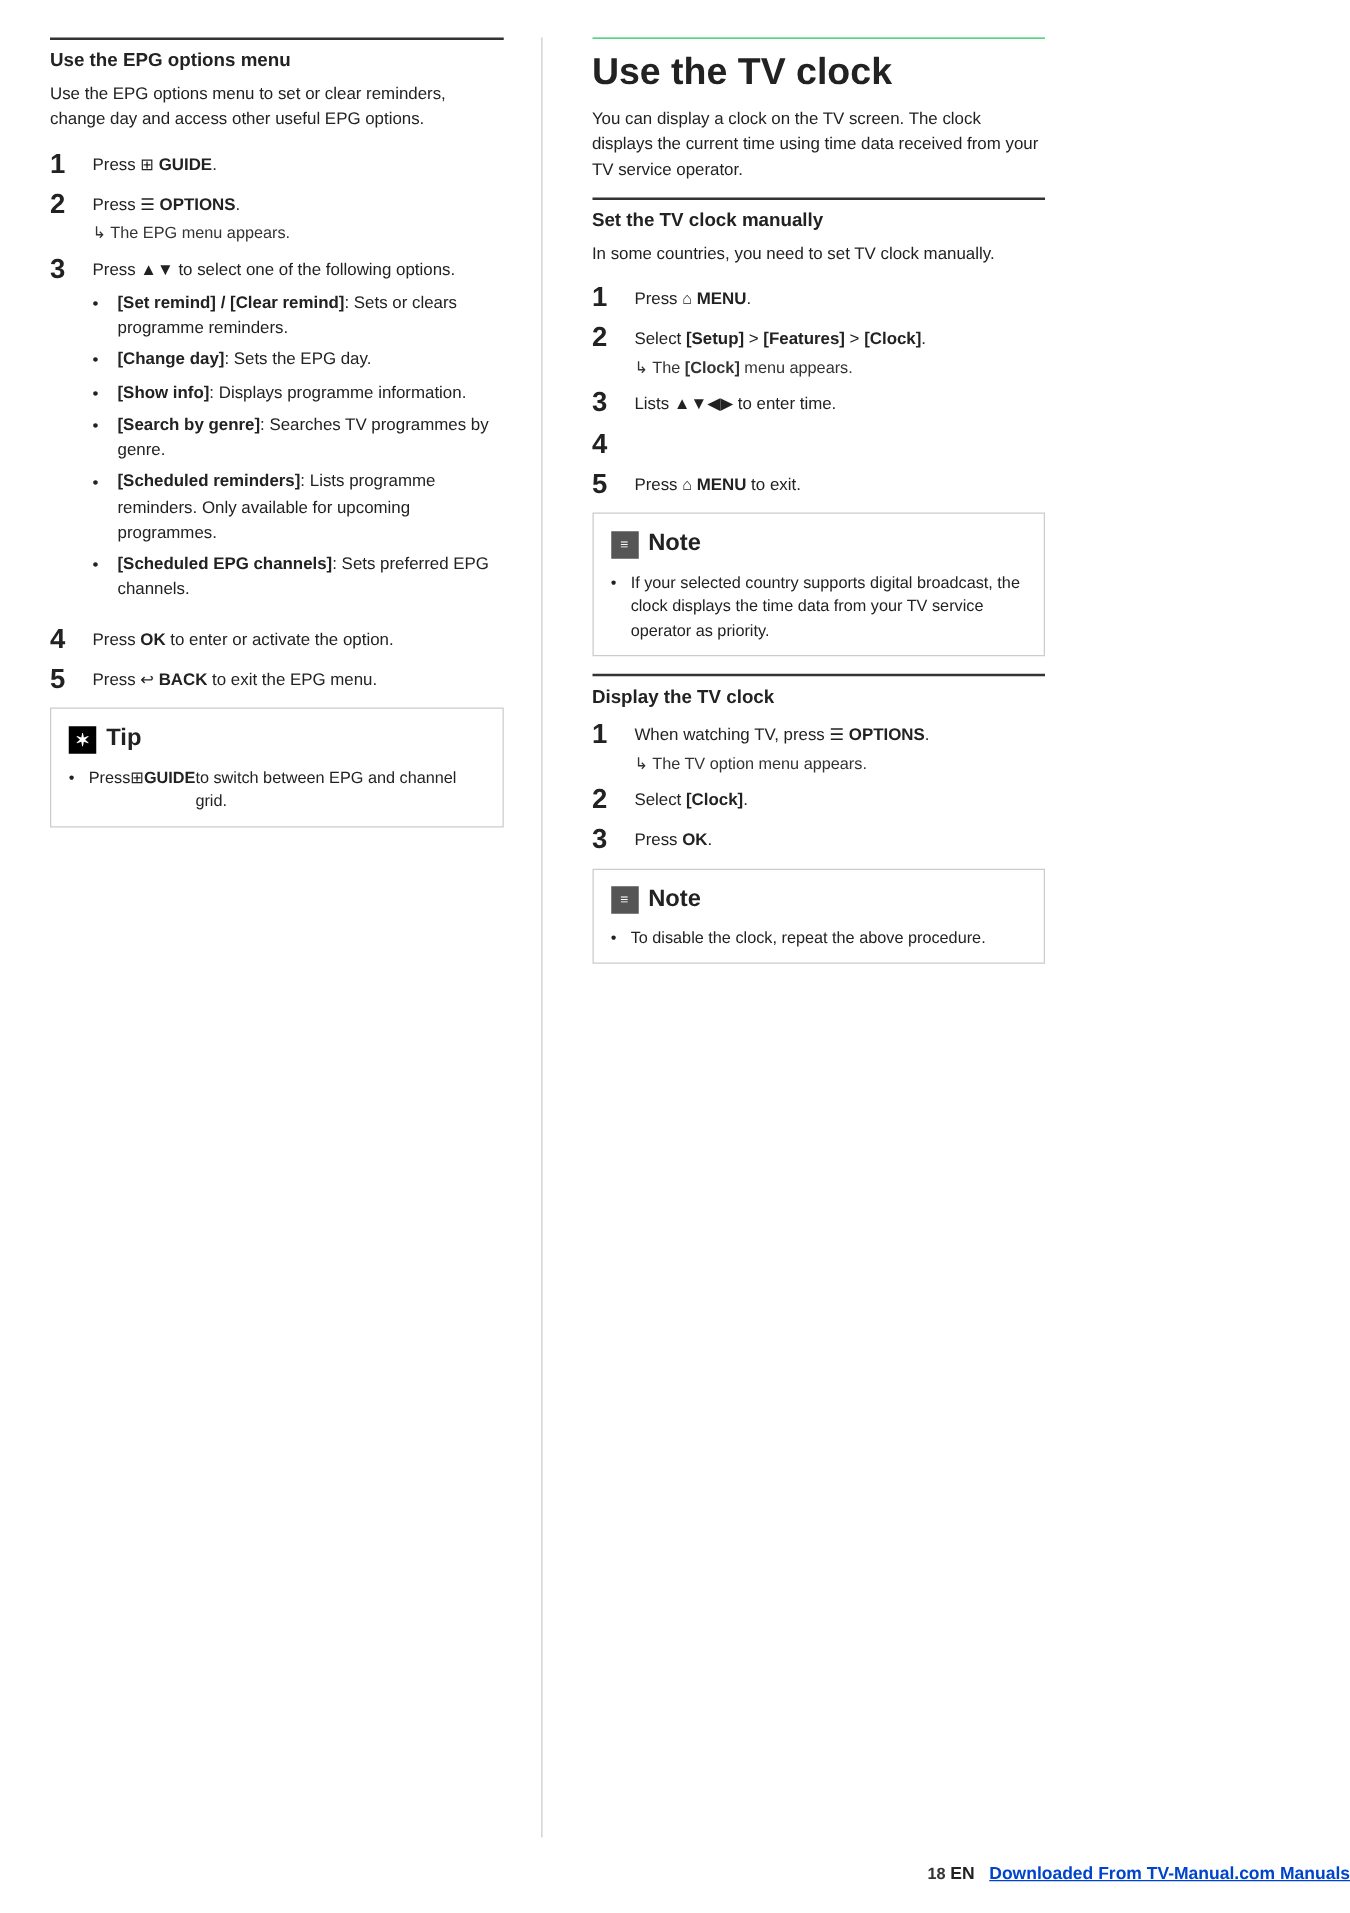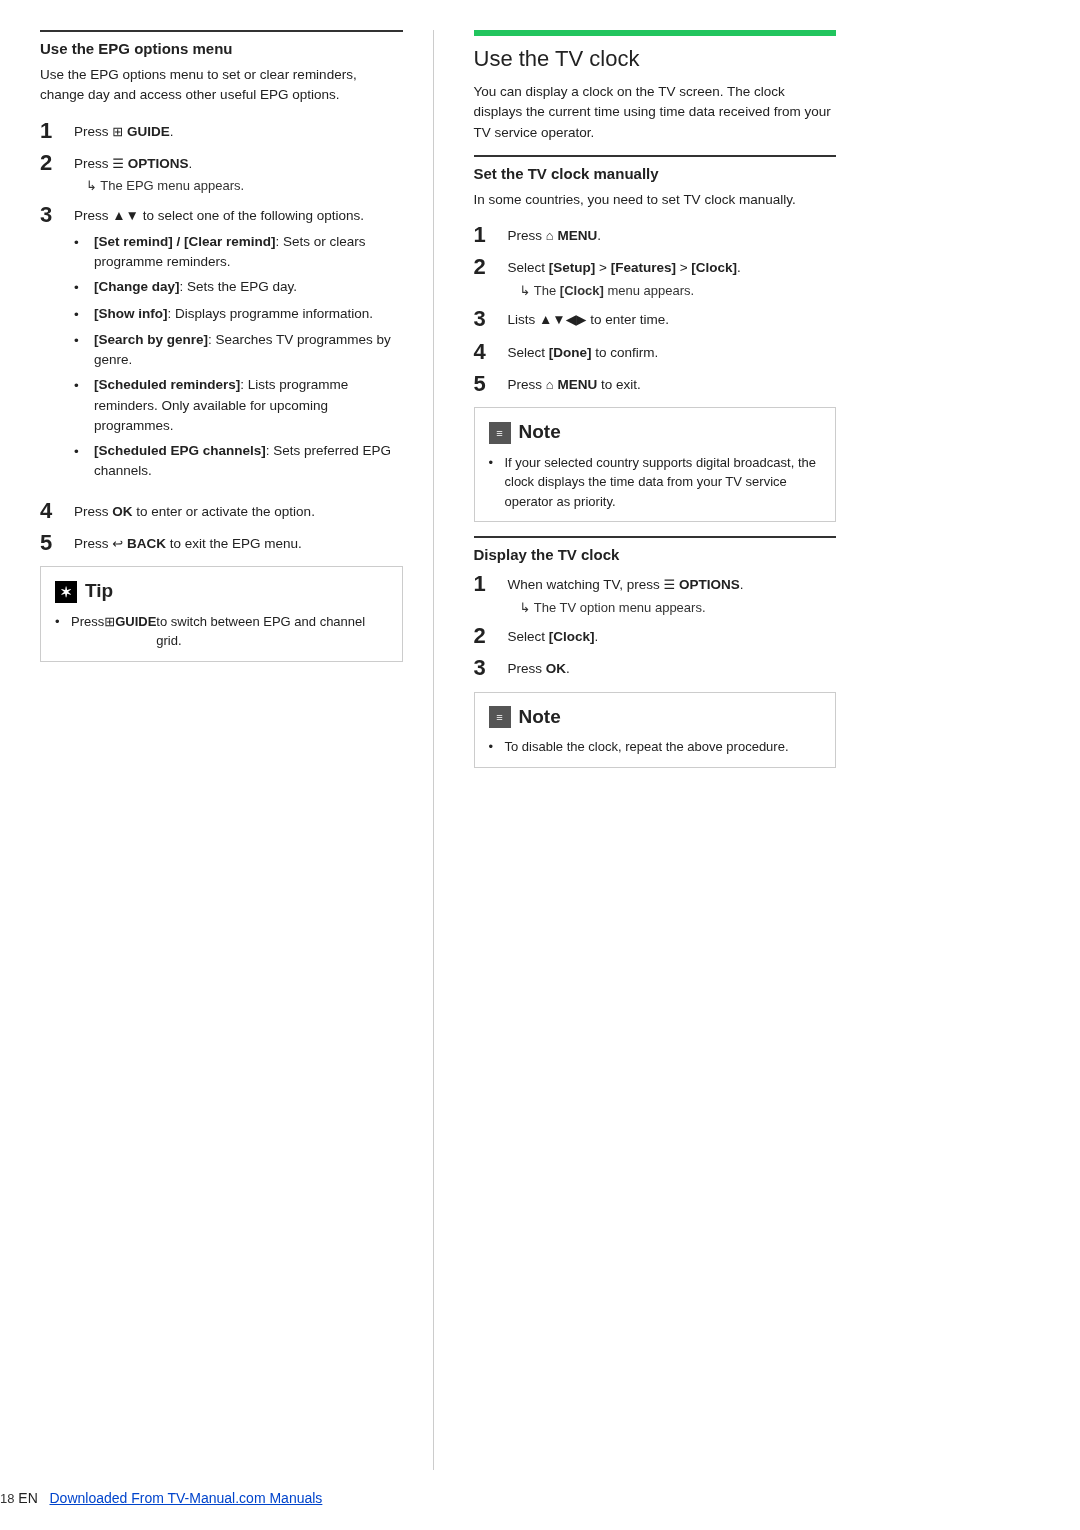--- a/index.html
+++ b/index.html
@@ -29,24 +29,24 @@
       padding-left: 40px;
     }
     .section-title {
       font-size: 15px;
       font-weight: bold;
       margin-bottom: 8px;
       border-top: 2px solid #333;
       padding-top: 8px;
     }
     .big-title {
-      font-size: 22px;
-      font-weight: normal;
+      font-size: 30px;
+      font-weight: bold;
       margin-bottom: 10px;
-      border-top: 6px solid #22c55e;
+      border-top: 1px solid #22c55e;
       padding-top: 10px;
     }
     .description {
       font-size: 13.5px;
       margin-bottom: 12px;
       line-height: 1.5;
     }
     .step-list {
       list-style: none;
       margin-bottom: 10px;
@@ -64,21 +64,21 @@
       margin-right: 6px;
       line-height: 1.2;
     }
     .step-content {
       font-size: 13.5px;
       flex: 1;
       padding-top: 4px;
     }
     .sub-arrow {
       display: block;
-      margin-left: 12px;
+      margin-left: 0;
       margin-top: 2px;
       font-size: 13px;
       color: #333;
     }
     .bullet-list {
       list-style: none;
       margin-left: 10px;
       margin-bottom: 10px;
     }
     .bullet-item {
@@ -264,23 +264,20 @@
 
       <li class="step-item">
         <span class="step-num">3</span>
         <span class="step-content">
           Lists ▲▼◀▶ to enter time.
         </span>
       </li>
 
       <li class="step-item">
         <span class="step-num">4</span>
-        <span class="step-content">
-          Select <strong>[Done]</strong> to confirm.
-        </span>
       </li>
 
       <li class="step-item">
         <span class="step-num">5</span>
         <span class="step-content">
           Press <span class="icon-menu"></span> <strong>MENU</strong> to exit.
         </span>
       </li>
     </ul>
 
@@ -322,18 +319,18 @@
     <div class="note-box">
       <div class="note-header">
         <span class="note-icon">≡</span>
         <span class="note-label">Note</span>
       </div>
       <div class="note-bullet">To disable the clock, repeat the above procedure.</div>
     </div>
   </div>
 </div>
 
-<div style="text-align:left; position:relative; margin-top:-40px; padding-bottom: 20px;">
+<div style="text-align:right; position:relative; margin-top:-40px; padding-bottom: 20px; font-weight: bold;">
   <span class="page-num">18</span>
   <span> EN</span>
   &nbsp;
   <a href="#" style="color:#0044cc; font-size:14px;">Downloaded From TV-Manual.com Manuals</a>
 </div>
 
 </body></html>

